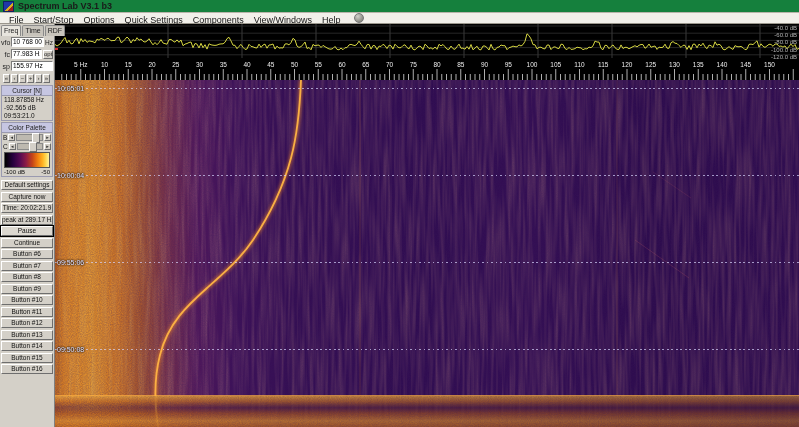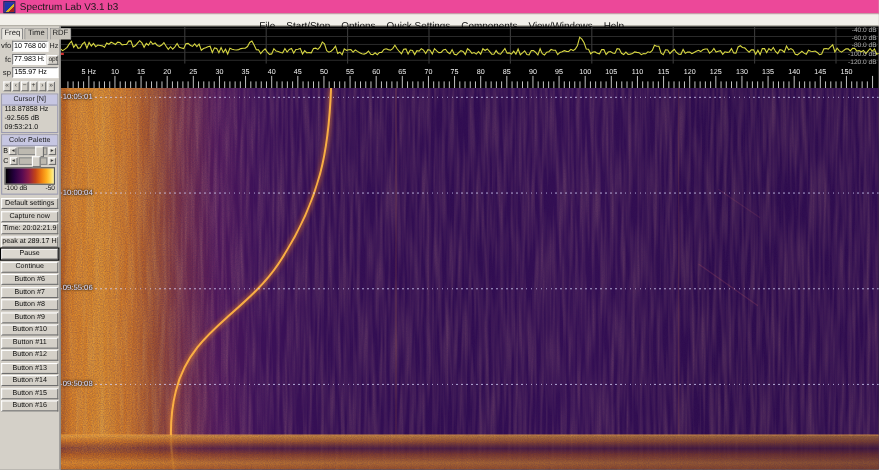--- a/index.html
+++ b/index.html
@@ -1,26 +1,26 @@
 <!DOCTYPE html>
 <html><head>
 <meta charset="utf-8">
 <style>
   html,body{margin:0;padding:0;background:#777;}
   #app{position:relative;width:799px;height:427px;overflow:hidden;background:#d4d0c8;
        font-family:"Liberation Sans",sans-serif;-webkit-font-smoothing:none;}
   
-  .titlebar{position:absolute;top:0;left:0;right:0;height:13px;background:#ec4899;
-            display:flex;align-items:center;gap:4px;padding-left:3px;border-bottom:1px solid #b8b4aa;box-sizing:border-box;}
+  .titlebar{position:absolute;top:0;left:0;right:0;height:13px;background:#15803d;
+            display:flex;align-items:center;gap:4px;padding-left:3px;border-bottom:1px solid #b8b4aa;box-sizing:border-box;font-weight:bold;}
   .app-icon{width:9px;height:9px;background:linear-gradient(135deg,#2038a8 0 55%,#d8b020 55% 70%,#a02020 70%);
             border:1px solid #102060;flex:0 0 auto;}
   .title-text{font-size:9px;color:#1a1a1a;white-space:nowrap;}
   
   .menubar{position:absolute;top:13px;left:0;right:0;height:11px;background:#f2f0ea;
-           display:flex;align-items:center;padding-left:4px;border-bottom:1px solid #9a968c;box-sizing:border-box;flex-direction:column;}
+           display:flex;align-items:center;padding-left:4px;border-bottom:1px solid #9a968c;box-sizing:border-box;}
   .menu-item{display:inline-block;font-size:9px;color:#111;padding:0 5px;line-height:10px;cursor:default;}
   .menu-item::first-letter{text-decoration:underline;}
   .status-orb{width:8px;height:8px;border-radius:50%;margin-left:8px;
               background:radial-gradient(circle at 35% 30%,#cfcfc9,#8d8d85 70%,#6f6f68);border:1px solid #777;}
   
   .sidebar{position:absolute;top:24px;left:0;width:55px;height:403px;background:#d4d0c8;
            border-right:1px solid #808080;box-sizing:border-box;padding:0 1px;z-index:3;}
   .tabs{display:flex;height:11px;margin-top:1px;}
   .tab{font-size:7px;line-height:9px;padding:0 2px;border:1px solid #8a8a8a;border-bottom:none;
        border-radius:2px 2px 0 0;background:#c8c4bc;color:#222;margin-right:1px;white-space:nowrap;}

